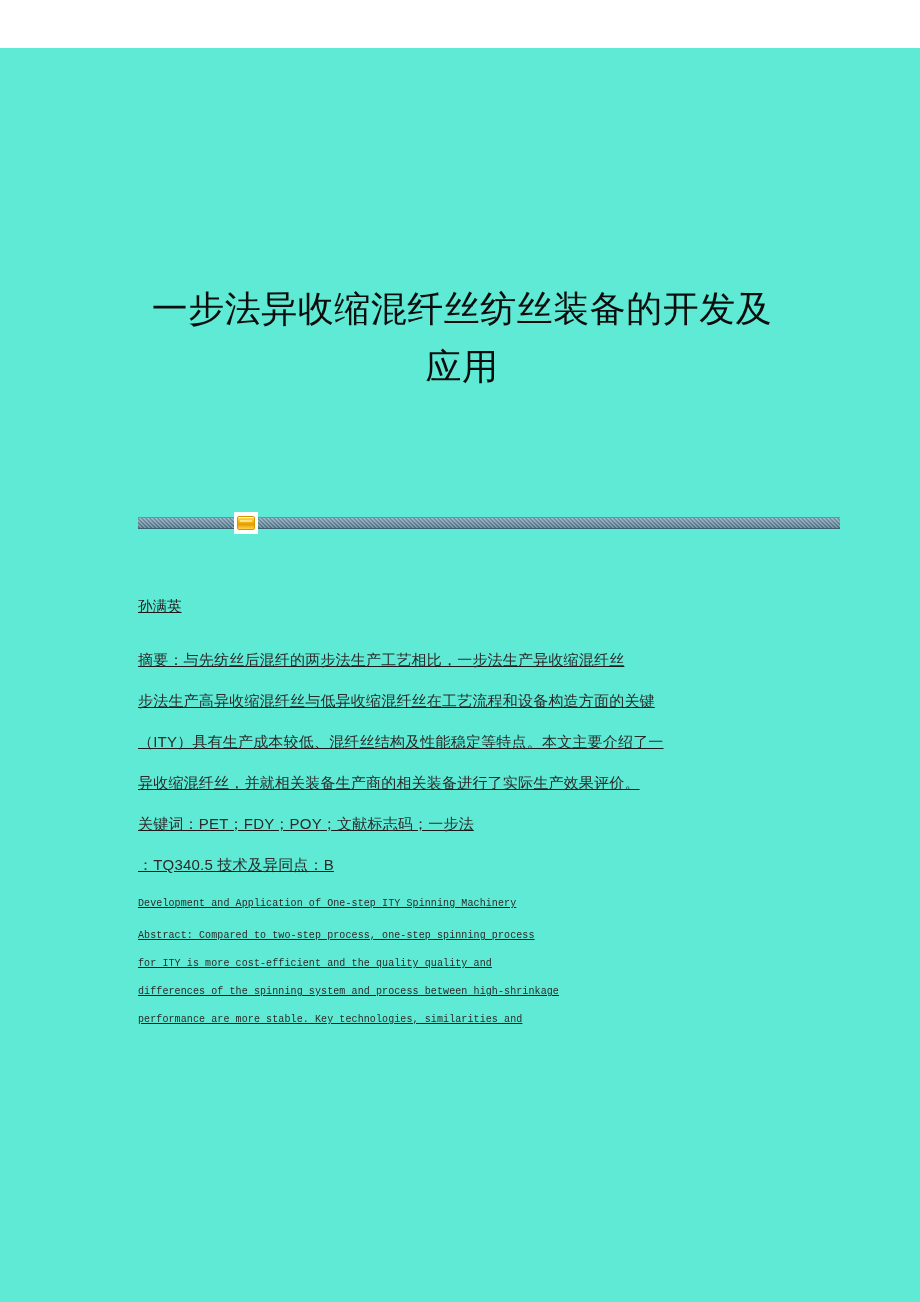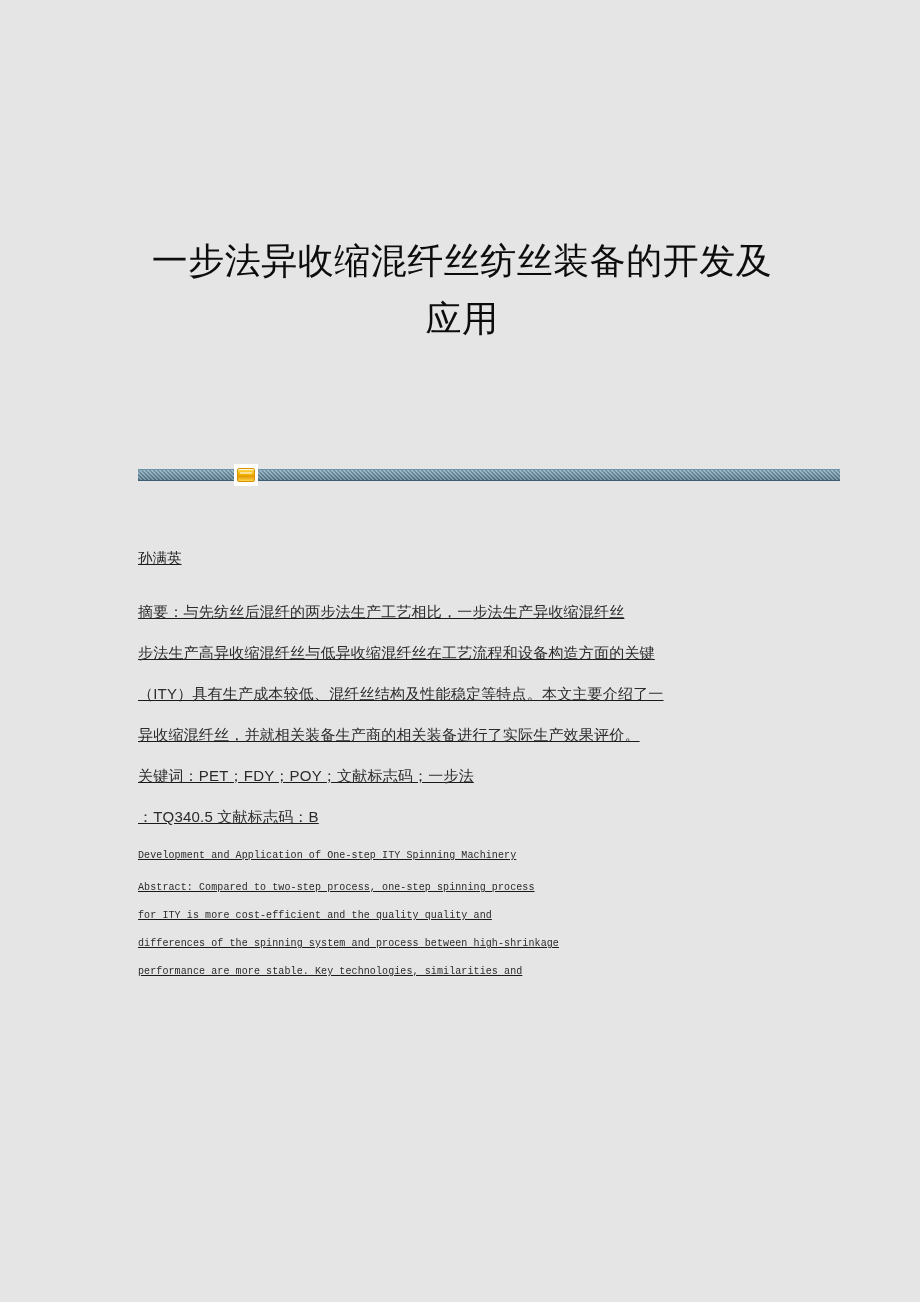--- a/index.html
+++ b/index.html
@@ -13,21 +13,22 @@
     position: relative;
     overflow: hidden;
     font-family: "Liberation Serif", "DejaVu Serif", serif;
     color: #1a1a1a;
     -webkit-font-smoothing: antialiased;
   }
 
   .page {
     position: absolute;
     inset: 0;
-    background: #e5e5e5;
+    background: #5eead4;
+    margin-top: 48px;
   }
 
   
   .doc-title {
     position: absolute;
     left: 138px;
     top: 208px;
     width: 648px;
     text-align: center;
     font-family: "Liberation Sans", "DejaVu Sans", sans-serif;
@@ -161,21 +162,21 @@
 
     <div class="abstract-cn">
       <p class="line-cn">摘要：与先纺丝后混纤的两步法生产工艺相比，一步法生产异收缩混纤丝</p>
       <p class="line-cn">步法生产高异收缩混纤丝与低异收缩混纤丝在工艺流程和设备构造方面的关键</p>
       <p class="line-cn">（ITY）具有生产成本较低、混纤丝结构及性能稳定等特点。本文主要介绍了一</p>
       <p class="line-cn">异收缩混纤丝，并就相关装备生产商的相关装备进行了实际生产效果评价。</p>
     </div>
 
     <p class="line-cn">关键词：PET；FDY；POY；文献标志码；一步法</p>
 
-    <p class="line-cn">：TQ340.5 文献标志码：B</p>
+    <p class="line-cn">：TQ340.5 技术及异同点：B</p>
 
     <p class="line-en en-title">Development and Application of One-step ITY Spinning Machinery</p>
 
     <div class="abstract-en">
       <p class="line-en">Abstract:  Compared to two-step process, one-step spinning process</p>
       <p class="line-en">for ITY is more cost-efficient and the quality quality and</p>
       <p class="line-en">differences of the spinning system and process between high-shrinkage</p>
       <p class="line-en">performance are more stable. Key technologies,  similarities and</p>
     </div>
 

